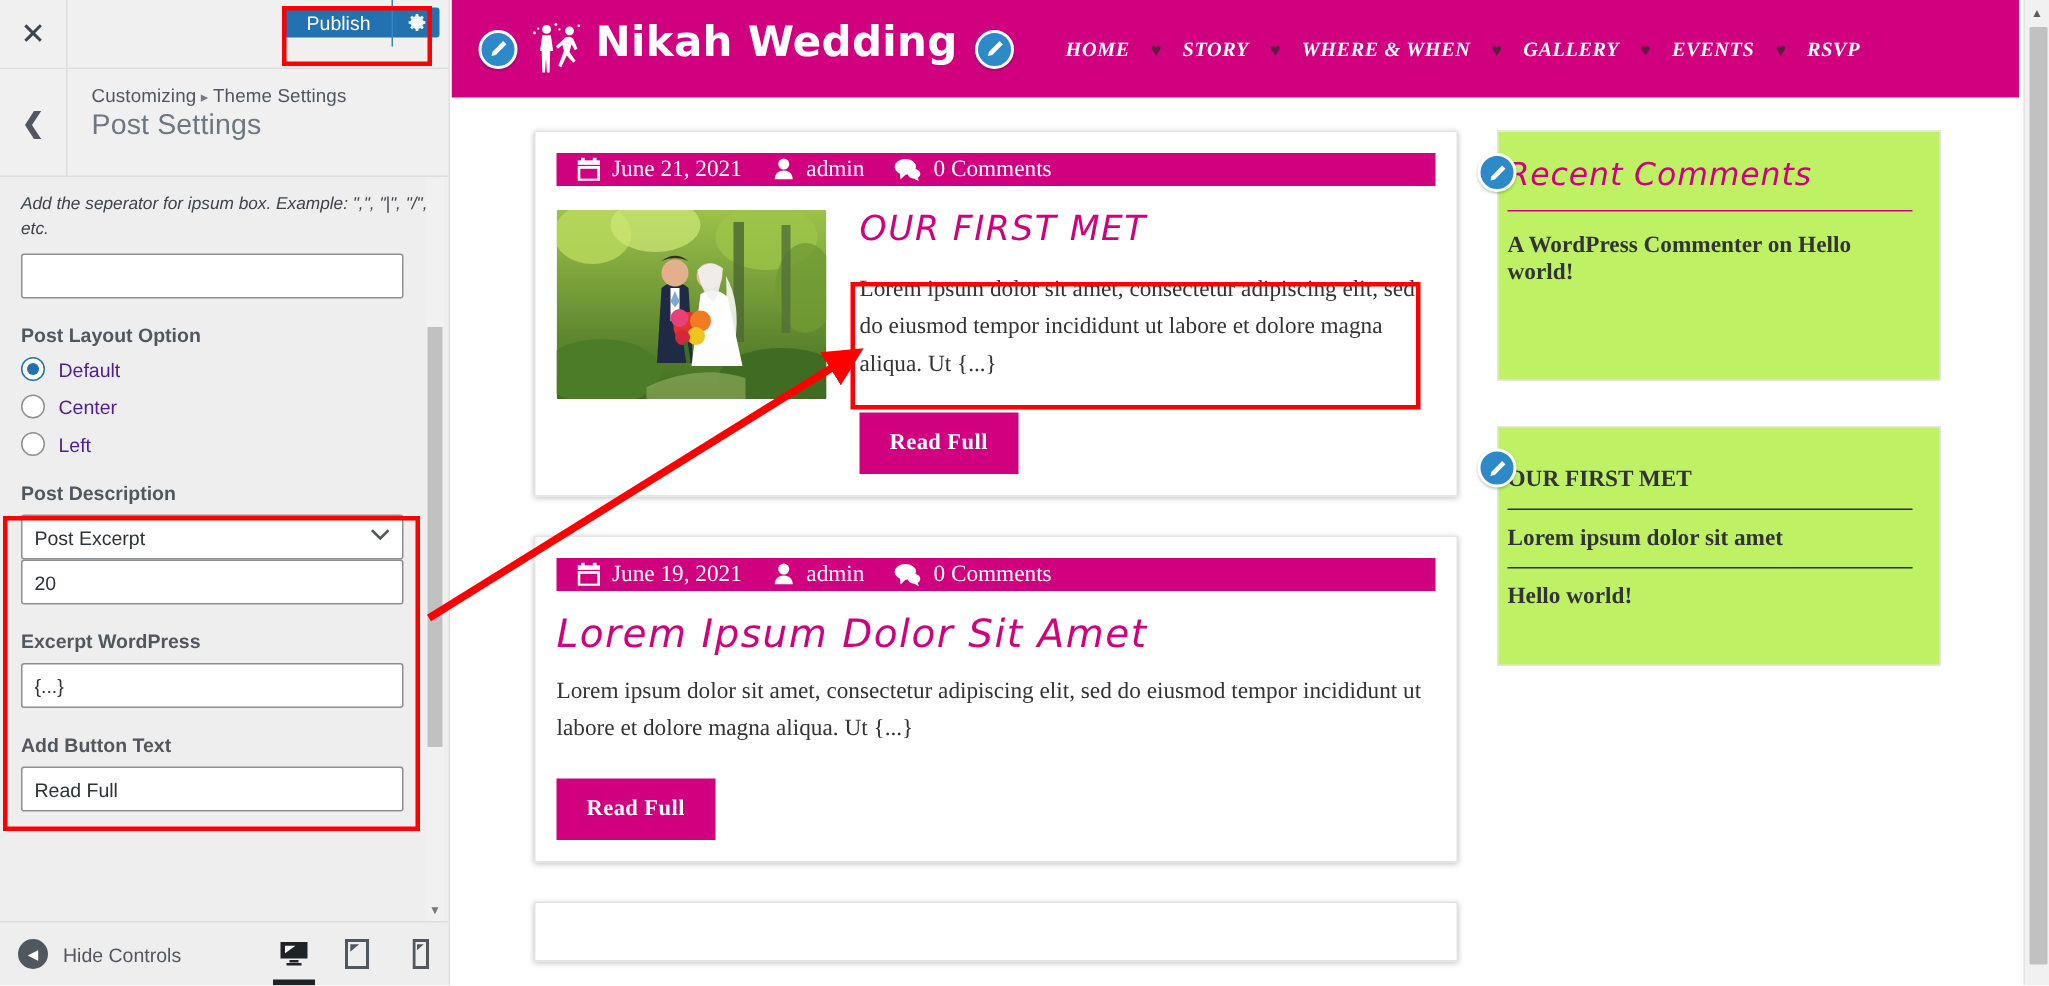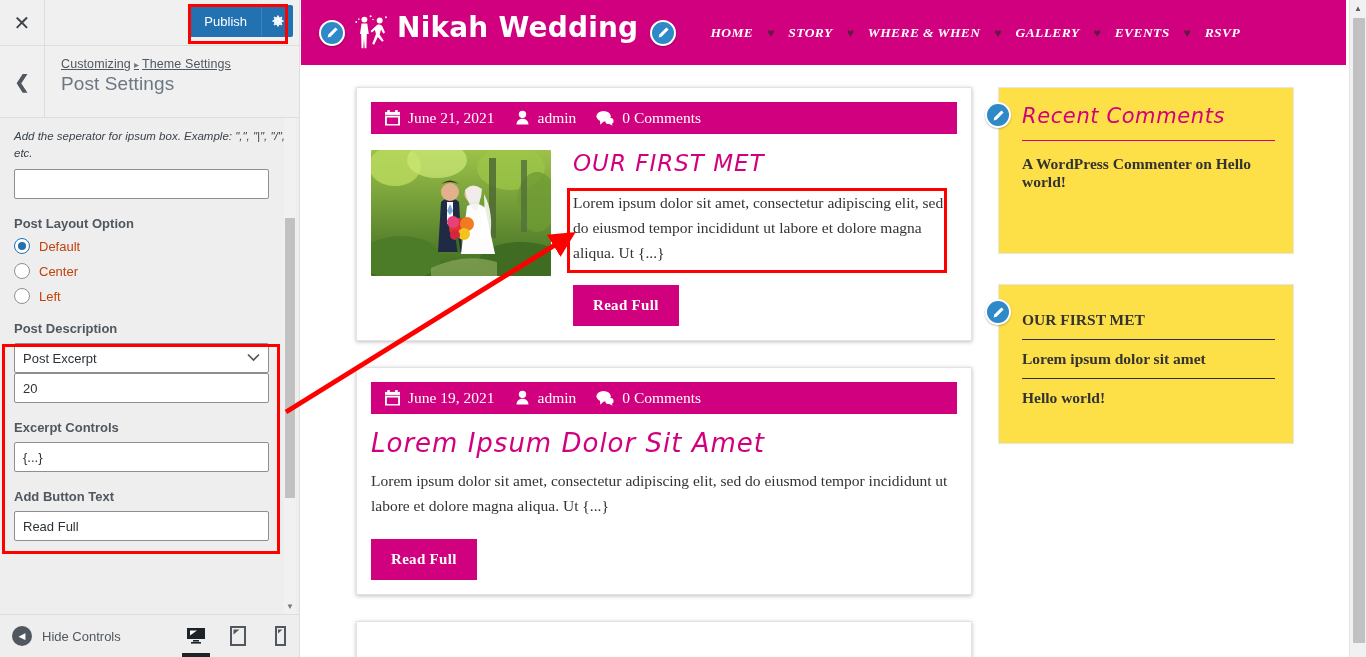--- a/index.html
+++ b/index.html
@@ -31,21 +31,21 @@
     border-right: 1px solid #dddddd;
     color: #3c434a; font-size: 20px; line-height: 1;
     cursor: pointer; background: #f0f0f1;
   }
   .cz-publish-wrap {
     position: absolute; right: 6px; top: 5px;
   }
   .cz-publish {
     display: flex; align-items: center;
     background: #2271b1; color: #fff;
-    height: 32px; border-radius: 2px;
+    height: 20px; border-radius: 2px;
     font-size: 13px; cursor: pointer;
   }
   .cz-publish .lbl { padding: 0 14px 0 16px; font-weight: 400; }
   .cz-publish .gear {
     border-left: 1px solid #3b82c4;
     width: 32px; height: 32px;
     display: flex; align-items: center; justify-content: center;
   }
 
   .cz-header {
@@ -55,21 +55,21 @@
   }
   .cz-back {
     width: 45px;
     display: flex; align-items: center; justify-content: center;
     border-right: 1px solid #dddddd;
     color: #50575e; font-size: 18px; font-weight: 700;
     cursor: pointer;
   }
   .cz-titles { padding: 11px 0 0 16px; }
   .cz-crumb {
-    font-size: 12.5px; color: #50575e; letter-spacing: .1px; text-decoration: underline;
+    font-size: 12.5px; color: #50575e; letter-spacing: .1px;
   }
   .cz-crumb .sep { font-size: 10px; color: #787c82; padding: 0 3px; }
   .cz-pagetitle {
     font-size: 19px; color: #6c7781; font-weight: 400;
     margin-top: 2px; letter-spacing: .1px;
   }
 
   .cz-body {
     position: relative;
     height: calc(657px - 46px - 72px - 43px);
@@ -99,21 +99,21 @@
     width: 16px; height: 16px; border-radius: 50%;
     border: 1px solid #8c8f94; background: #fff;
     margin-right: 9px; position: relative; flex: 0 0 auto;
   }
   .cz-radio.on { border-color: #2271b1; border-width: 1px; }
   .cz-radio.on::after {
     content: ""; position: absolute;
     left: 3px; top: 3px; width: 8px; height: 8px;
     border-radius: 50%; background: #2271b1;
   }
-  .cz-radio-lbl { font-size: 13px; color: #c2410c; }
+  .cz-radio-lbl { font-size: 13px; color: #4c1d95; }
   .cz-select {
     width: 255px; height: 30px;
     border: 1px solid #8c8f94; border-radius: 2px;
     background: #fff; font-size: 13px; color: #2c3338;
     padding: 0 8px; position: relative;
     display: flex; align-items: center;
   }
   .cz-select .chev {
     position: absolute; right: 8px; top: 50%;
     transform: translateY(-50%);
@@ -218,21 +218,21 @@
   .content-col { width: 616px; }
   .side-col { width: 296px; position: relative; }
 
   .post-card {
     border: 1px solid #e3e3e3; background: #ffffff;
     box-shadow: 0 1px 4px rgba(0,0,0,.25);
     margin-bottom: 26px; padding: 14px;
   }
   .post-meta {
     background: #d1007f; color: #ffffff;
-    height: 32px; display: flex; align-items: center;
+    height: 22px; display: flex; align-items: center;
     padding-left: 14px; font-family: "Liberation Serif", serif;
     font-size: 15.5px;
   }
   .post-meta .mi { display: flex; align-items: center; margin-right: 20px; }
   .post-meta .mi svg { margin-right: 8px; }
   .post-inner { display: flex; padding: 16px 0 0 0; }
   .thumb {
     width: 180px; height: 126px; flex: 0 0 auto;
     border-radius: 1px; overflow: hidden; position: relative;
   }
@@ -251,22 +251,22 @@
     display: inline-block; background: #d1007f; color: #ffffff;
     font-family: "Liberation Serif", serif; font-weight: 700;
     font-size: 15px; padding: 12px 20px; margin-top: 20px;
     letter-spacing: .3px; cursor: pointer;
   }
   .post-card.full .post-inner { display: block; padding-top: 14px; }
   .post-card.full .post-title { font-size: 26px; margin-bottom: 10px; }
 
   
   .widget {
-    border: 1px solid #e6e6e6; background: #fde047;
-    padding: 16px 18px 26px 23px; position: relative;
+    border: 1px solid #e6e6e6; background: #bef264;
+    padding: 16px 18px 26px 6px; position: relative;
     margin-bottom: 30px;
   }
   .widget-title {
     color: #d1007f; font-size: 21px;
     font-family: "DejaVu Sans", sans-serif;
     font-style: italic; font-weight: 400; letter-spacing: .6px;
     padding-bottom: 12px;
     border-bottom: 1px solid #d1007f;
     margin-bottom: 14px;
   }
@@ -355,21 +355,21 @@
         <span>Post Excerpt</span>
         <span class="chev">
           <svg width="13" height="9" viewBox="0 0 13 9" fill="none" stroke="#50575e" stroke-width="1.7" aria-hidden="true">
             <path d="M1 1.5 L6.5 7 L12 1.5"></path>
           </svg>
         </span>
       </div>
 
       <input class="cz-input" type="text" value="20" style="">
 
-      <div class="cz-label">Excerpt Controls</div>
+      <div class="cz-label">Excerpt WordPress</div>
       <input class="cz-input" type="text" value="{...}" style="">
 
       <div class="cz-label">Add Button Text</div>
       <input class="cz-input" type="text" value="Read Full" style="">
 
       <div class="cz-scroll-track"></div>
       
       <div class="cz-scroll-thumb"></div>
       <div class="cz-scroll-arrow" style="bottom:1px;">▼</div>
     </div>

